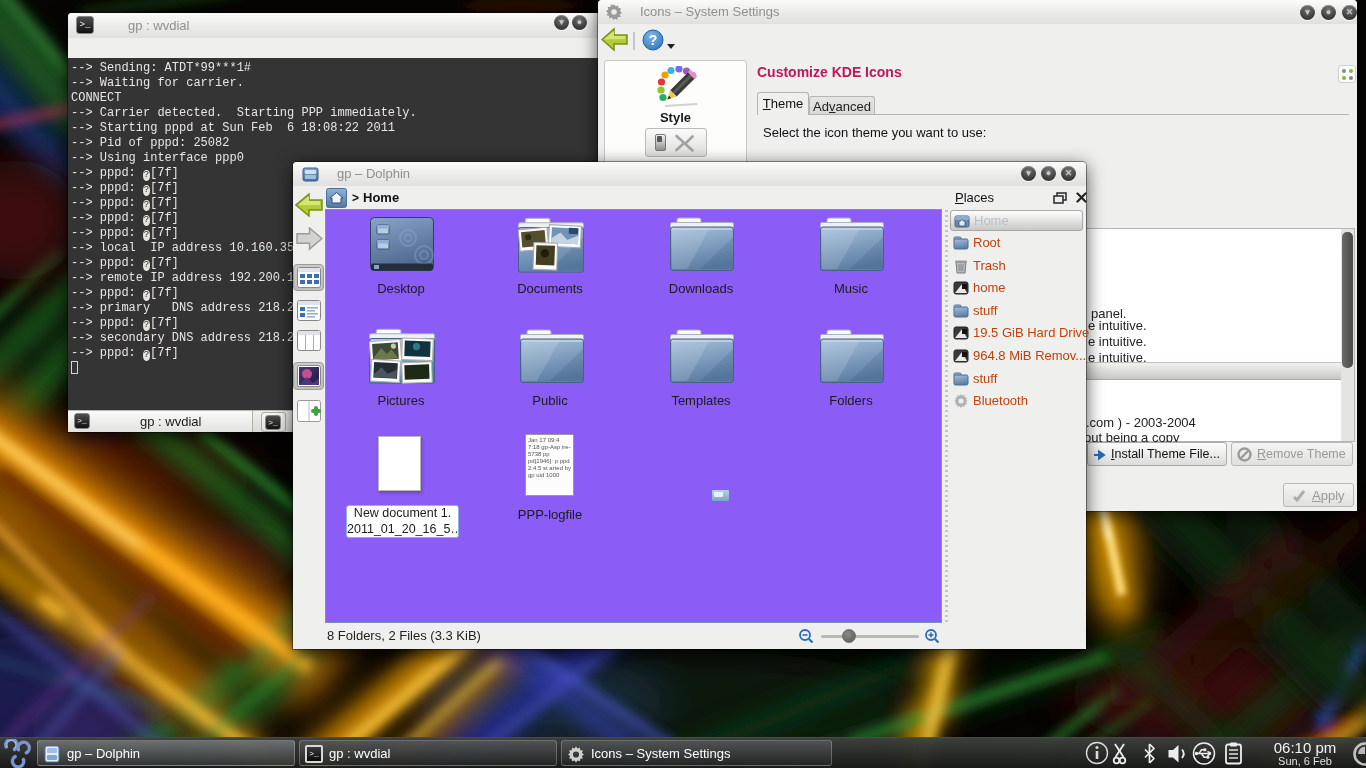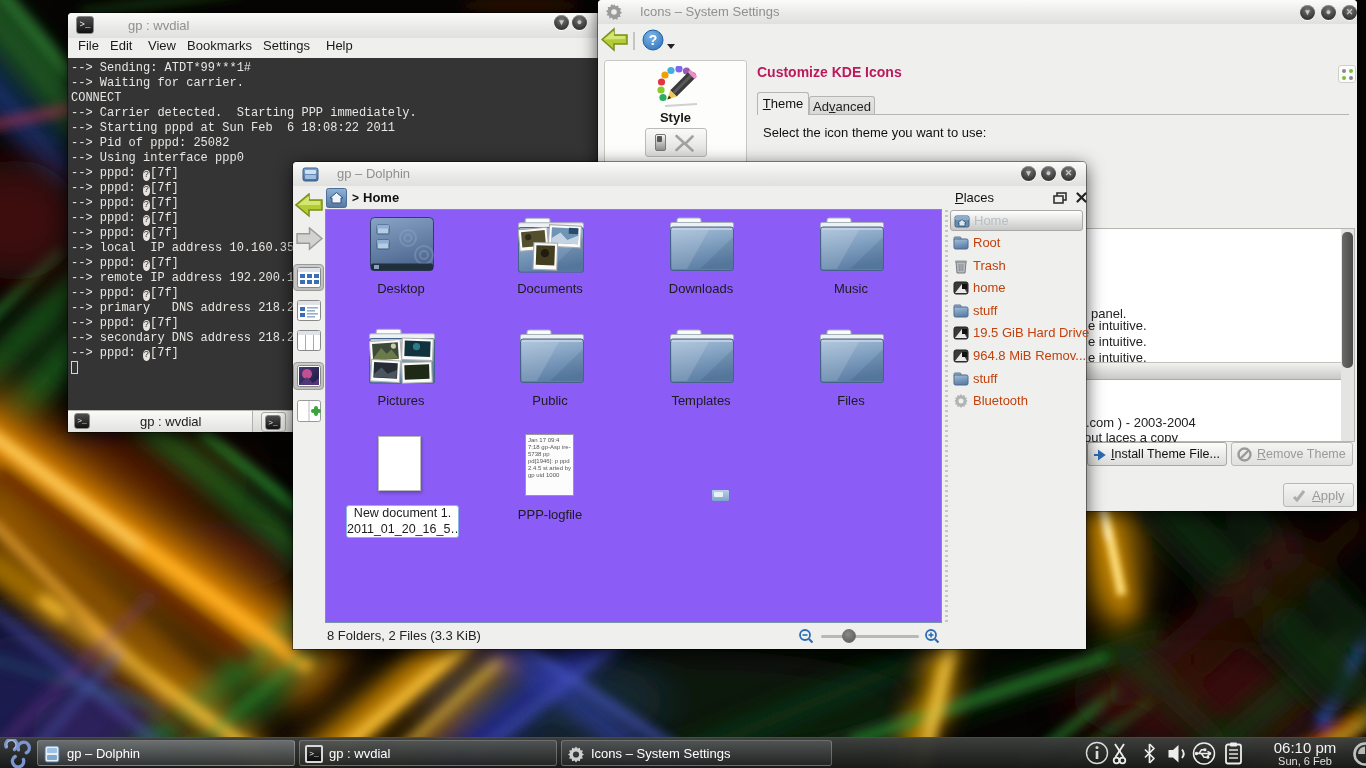--- a/index.html
+++ b/index.html
@@ -151,28 +151,20 @@
   <div class="titlebar">
     <div class="tic" style="left:8px;top:3px;width:18px;height:18px;font-size:9px;line-height:16px;">&gt;_</div>
     <div class="title abs" style="left:60px;top:5px;">gp : wvdial</div>
     <div class="wbtn" style="left:486px;top:2px;">
           <i>▾</i>
         </div>
     <div class="wbtn" style="left:504px;top:2px;">
           <i>●</i>
         </div>
   </div>
-  <div id="term-menu">
-    <span class="abs" style="left:10px;">File</span>
-    <span class="abs" style="left:42px;">Edit</span>
-    <span class="abs" style="left:80px;">View</span>
-    <span class="abs" style="left:119px;">Bookmarks</span>
-    <span class="abs" style="left:195px;">Settings</span>
-    <span class="abs" style="left:258px;">Help</span>
-  </div>
   <div id="term-body">--&gt; Sending: ATDT*99***1#
 --&gt; Waiting for carrier.
 CONNECT
 --&gt; Carrier detected.  Starting PPP immediately.
 --&gt; Starting pppd at Sun Feb  6 18:08:22 2011
 --&gt; Pid of pppd: 25082
 --&gt; Using interface ppp0
 --&gt; pppd: <span class="repl">?</span>[7f]
 --&gt; pppd: <span class="repl">?</span>[7f]
 --&gt; pppd: <span class="repl">?</span>[7f]
@@ -269,21 +261,21 @@
   <div class="abs" style="left:211px;top:96px;width:66px;height:19px;background:linear-gradient(#e6e7e4,#d8d9d6);border:1px solid #b5b6b3;border-bottom:none;border-radius:3px 3px 0 0;font-size:13px;color:#222;text-align:center;line-height:19px;">Ad<span style="text-decoration:underline;">v</span>anced</div>
   <div class="abs" style="left:159px;top:114px;width:592px;height:1px;background:#b5b6b3;"></div>
   <div class="abs" style="left:165px;top:125px;font-size:13px;color:#111;">Select the icon theme you want to use:</div>
   <div class="abs" style="left:165px;top:228px;width:592px;height:214px;background:#fff;border:1px solid #b5b6b3;">
     <div class="abs" style="left:327px;top:77px;font-size:13px;color:#222;">panel.</div>
     <div class="abs" style="left:324px;top:89px;font-size:13px;color:#222;">e  intuitive.</div>
     <div class="abs" style="left:324px;top:105px;font-size:13px;color:#222;">e  intuitive.</div>
     <div class="abs" style="left:324px;top:121px;font-size:13px;color:#222;">e  intuitive.</div>
     <div class="abs" style="left:0px;top:133px;width:577px;height:18px;background:linear-gradient(#f2f2f0,#c8c9c6);border-top:1px solid #c2c3c0;border-bottom:1px solid #aaaba8;"></div>
     <div class="abs" style="left:322px;top:186px;font-size:13px;color:#222;">.com ) - 2003-2004</div>
-    <div class="abs" style="left:320px;top:201px;font-size:13px;color:#222;">out laces a copy</div>
+    <div class="abs" style="left:320px;top:201px;font-size:13px;color:#222;">out being a copy</div>
     <div class="abs" style="left:577px;top:0px;width:13px;height:212px;background:#e4e5e2;">
       <div class="abs" style="left:1px;top:3px;width:11px;height:136px;background:linear-gradient(90deg,#6a6a68,#4a4a48);border-radius:5px;"></div>
     </div>
   </div>
   <div class="abs" style="left:489px;top:442px;width:140px;height:24px;background:linear-gradient(#fdfdfc,#dcddda);border:1px solid #a8a9a6;border-radius:3px;font-size:12.5px;color:#111;white-space:nowrap;overflow:hidden;">
     <svg class="abs" style="left:5px;top:5px" width="14" height="14" viewBox="0 0 14 14">
           <path d="M1 7 L6 7 M6 3.5 L11 7 L6 10.5 Z" stroke="#2a6cb5" stroke-width="2" fill="#2a6cb5"></path>
         </svg>
     <span class="abs" style="left:23px;top:4px;"><span style="text-decoration:underline">I</span>nstall Theme File...</span>
   </div>
@@ -502,21 +494,21 @@
           <use href="#fold"></use>
         </svg>
     <div class="lbl" style="left:164px;top:183px;width:120px;">Public</div>
     <svg class="abs" style="left:344px;top:119px" width="64" height="54" viewBox="0 0 64 54">
           <use href="#fold"></use>
         </svg>
     <div class="lbl" style="left:315px;top:183px;width:120px;">Templates</div>
     <svg class="abs" style="left:494px;top:119px" width="64" height="54" viewBox="0 0 64 54">
           <use href="#fold"></use>
         </svg>
-    <div class="lbl" style="left:465px;top:183px;width:120px;">Files</div>
+    <div class="lbl" style="left:465px;top:183px;width:120px;">Folders</div>
     <div class="abs" style="left:52px;top:226px;width:43px;height:55px;background:#fff;border:1px solid #b8b8b8;box-shadow:1px 2px 3px rgba(0,0,0,0.25);"></div>
     <div class="abs" style="left:20px;top:295px;width:113px;height:33px;background:#fff;border:1px solid #88b8e0;border-radius:3px;font-size:12.5px;color:#1c1c1c;text-align:center;line-height:15.5px;overflow:hidden;">New document 1.<br>2011_01_20_16_5…</div>
     <div class="abs" style="left:199px;top:224px;width:49px;height:62px;background:#fcfcfc;border:1px solid #999;font-size:6px;color:#555;overflow:hidden;padding:2px 1px 0 2px;line-height:7px;font-family:'Liberation Sans';">Jan 17 09:4 7:18 gp-Asp ire-5738 pp pd[1946]: p ppd 2.4.5 st arted by gp uid 1000</div>
     <div class="lbl" style="left:164px;top:297px;width:120px;">PPP-logfile</div>
     <div class="abs" style="left:385px;top:279px;width:19px;height:13px;background:linear-gradient(#b8cfe8,#7fa3cc);border:1px solid #5a82b0;border-radius:2px;">
           <div class="abs" style="left:2px;top:2px;width:9px;height:5px;background:#e8f0f8;border-radius:1px;"></div>
         </div>
   </div>
 
   <div class="abs" style="left:652px;top:48px;width:3px;height:413px;background:repeating-linear-gradient(#aaa 0 2px, transparent 2px 5px);opacity:0.6;"></div>

